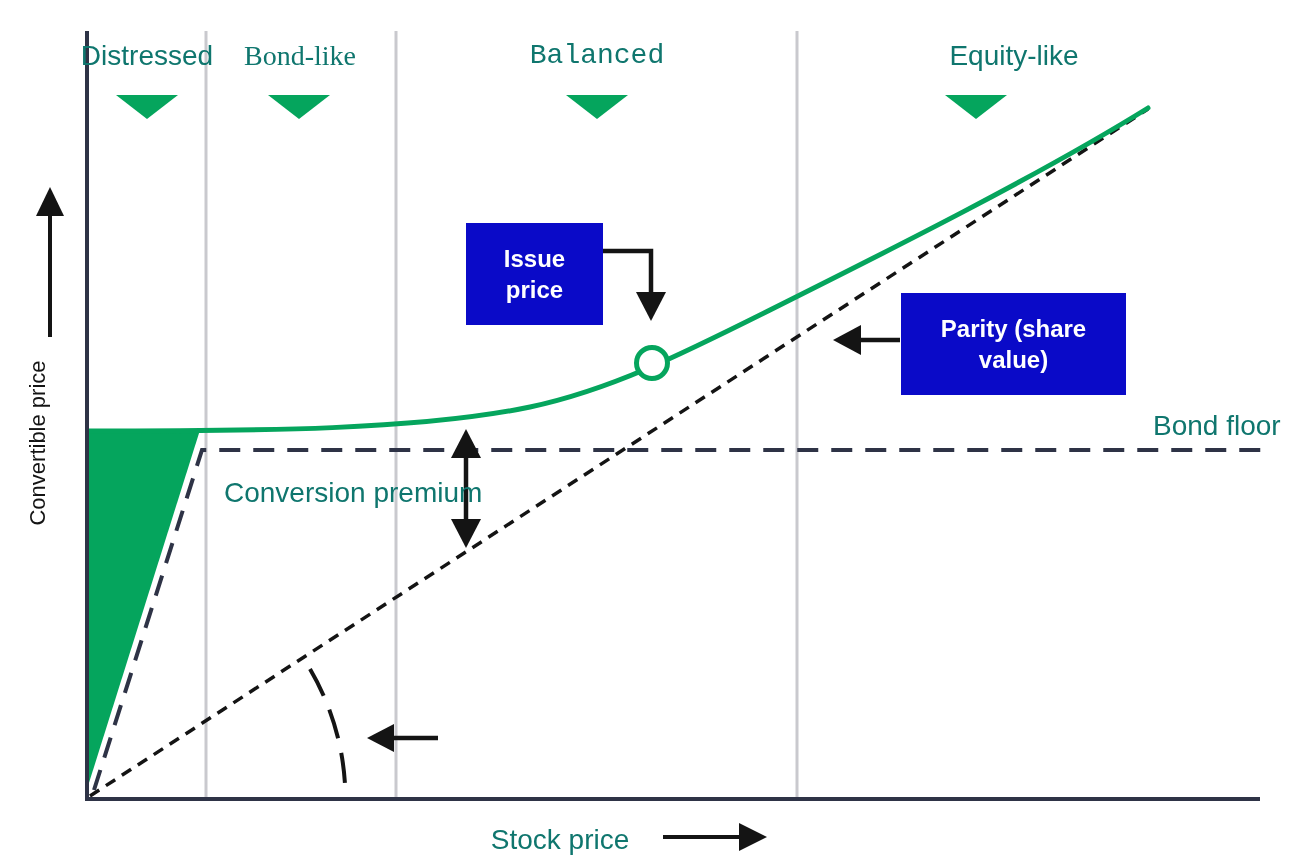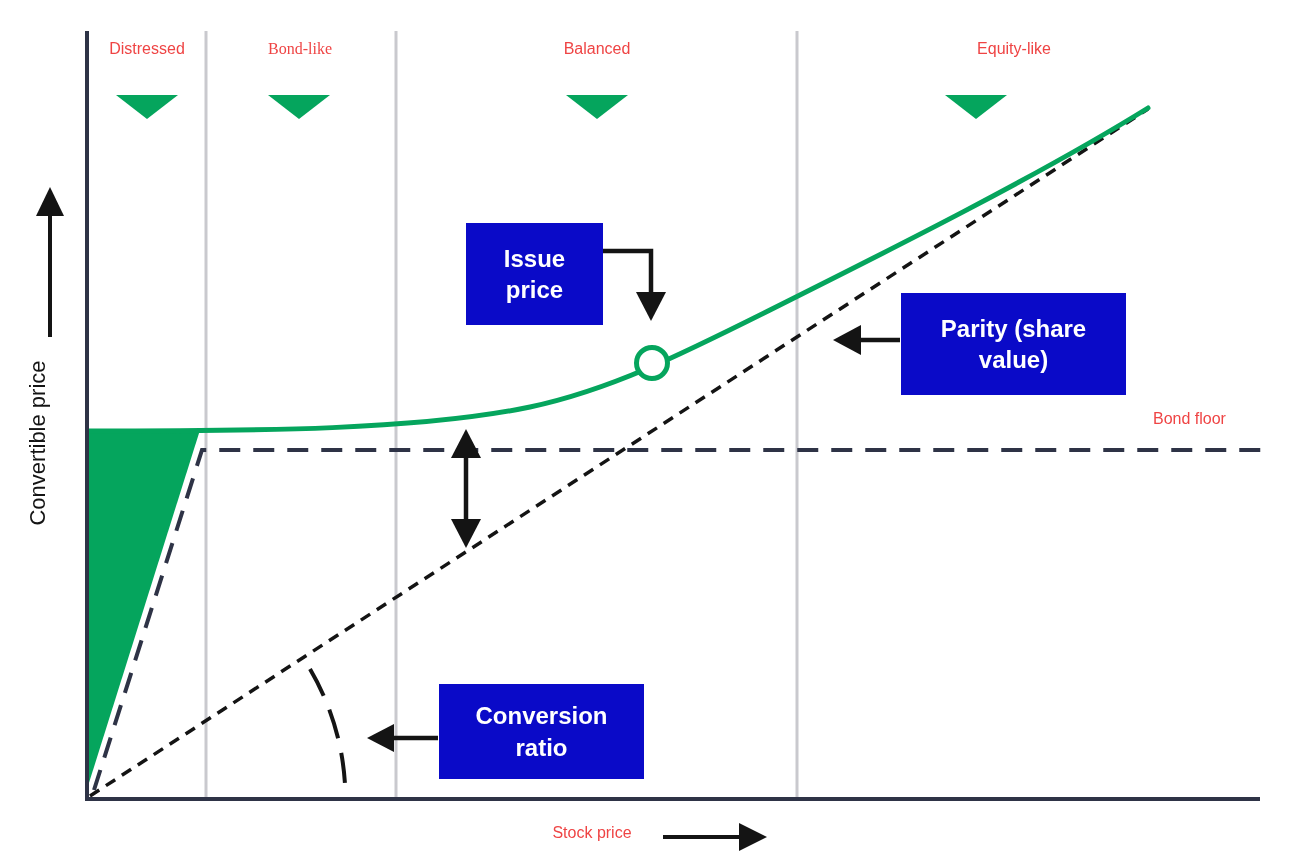--- a/index.html
+++ b/index.html
@@ -6,21 +6,21 @@
     --green:#05a55d; --blue:#0a0ac8; --dark:#2e3346; --black:#141414;
     --divider:#c9c9ce; --white:#ffffff;
   }
   *{margin:0;padding:0;box-sizing:border-box;}
   html,body{background:#ffffff;}
   .canvas{
     position:relative; width:1297px; height:867px; background:#ffffff;
     font-family:"Liberation Sans", sans-serif; color:var(--black); overflow:hidden;
   }
   svg.layer{position:absolute; left:0; top:0; width:1297px; height:867px;}
-  .lbl{position:absolute; font-size:16px; color:#ef4444; white-space:nowrap;}
+  .lbl{position:absolute; font-size:28px; color:#0f766e; white-space:nowrap;}
   .region-label{transform:translateX(-50%); top:40px;}
   .ylab{
     position:absolute; left:38px; top:443px; font-size:22px; white-space:nowrap;
     transform:translate(-50%,-50%) rotate(-90deg);
   }
   .bluebox{
     position:absolute; background:var(--blue); color:var(--white);
     font-weight:bold; font-size:24px; line-height:1.3; text-align:center;
     display:flex; align-items:center; justify-content:center; padding:6px 10px;
   }
@@ -80,25 +80,25 @@
     <line class="stroke-black" x1="438" y1="738" x2="394" y2="738" stroke-width="4.5"></line>
     <polygon class="fill-black" points="394,724 394,752 367,738"></polygon>
 
     <line class="stroke-black" x1="466" y1="455" x2="466" y2="522" stroke-width="4.5"></line>
     <polygon class="fill-black" points="451,458 481,458 466,429"></polygon>
     <polygon class="fill-black" points="451,519 481,519 466,548"></polygon>
   </svg>
 
   <div class="lbl region-label" style="left:147px;">Distressed</div>
   <div class="lbl region-label" style="left:300px;font-family:Liberation Serif, serif;">Bond-like</div>
-  <div class="lbl region-label" style="left:597px;">Balanced</div>
+  <div class="lbl region-label" style="left:597px;font-family:Liberation Mono, monospace;">Balanced</div>
   <div class="lbl region-label" style="left:1014px;">Equity-like</div>
 
   <div class="lbl" style="left:1153px; top:410px;">Bond floor</div>
+  <div class="lbl" style="left:224px; top:477px;">Conversion premium</div>
 
-  <div class="lbl" style="left:592px; top:824px; transform:translateX(-50%);">Stock price</div>
+  <div class="lbl" style="left:560px; top:824px; transform:translateX(-50%);">Stock price</div>
   <div class="ylab">Convertible price</div>
 
   <div class="bluebox box-issue">Issue price</div>
   <div class="bluebox box-parity">Parity (share value)</div>
-  <div class="bluebox box-ratio">Conversion ratio</div>
 
 </div>
 
 </body></html>

